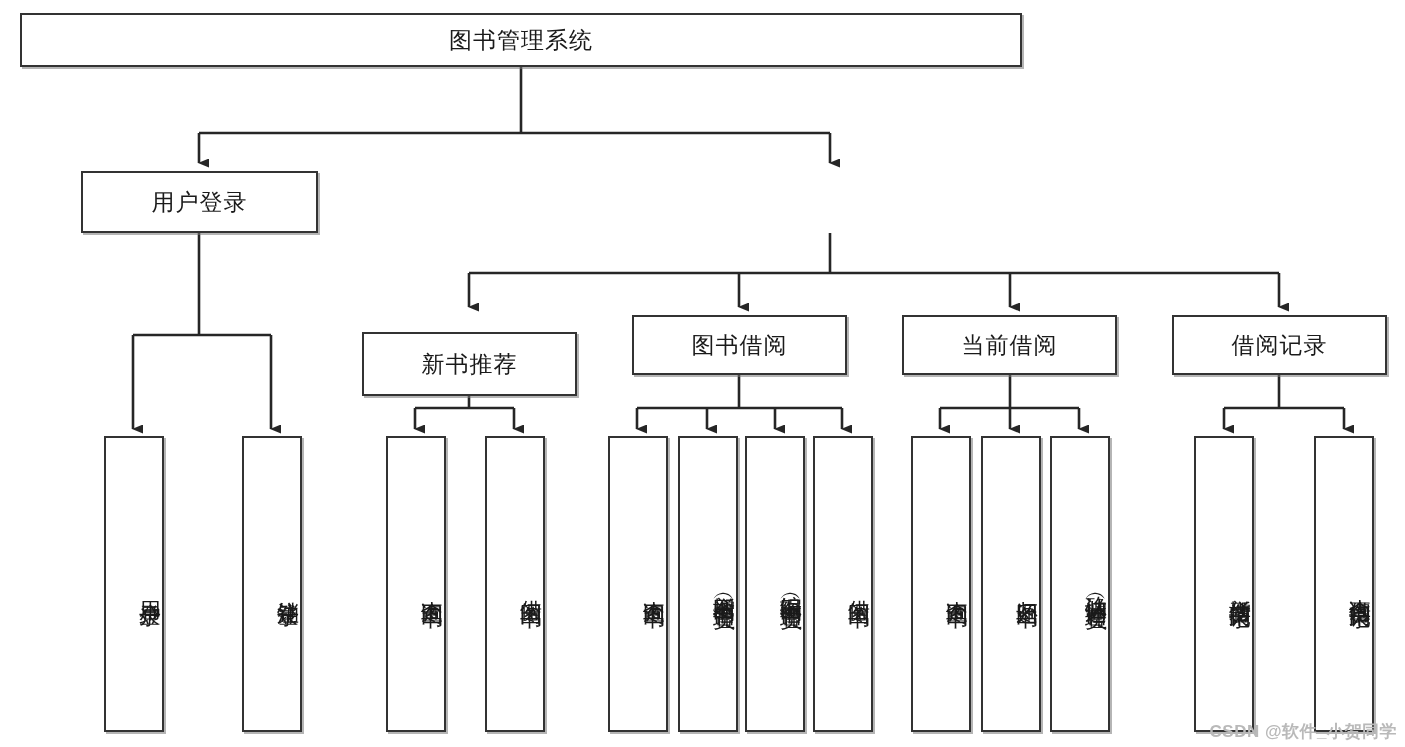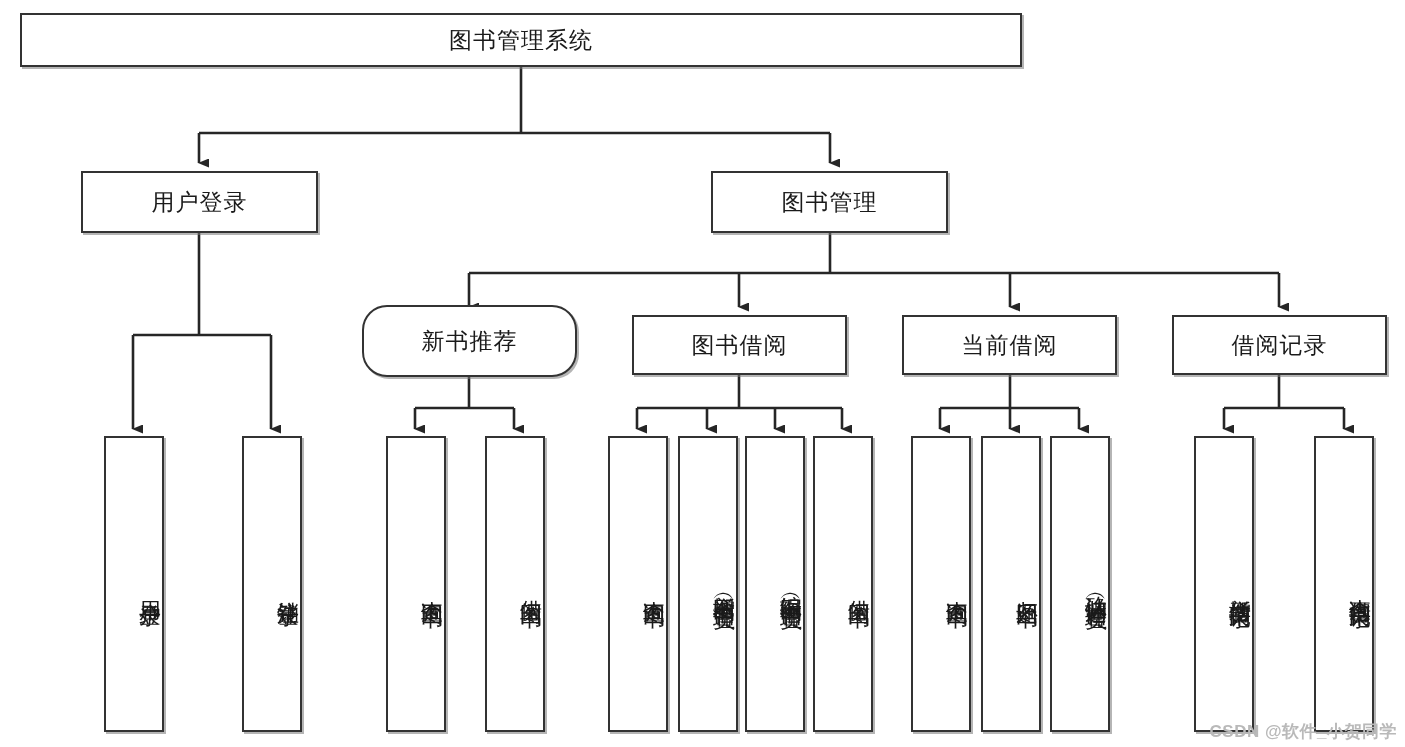--- a/index.html
+++ b/index.html
@@ -121,25 +121,22 @@
   </svg>
 
   <div class="node horiz" style="left:20px; top:13px; width:1002px; height:54px;">
     <span>图书管理系统</span>
   </div>
 
   <div class="node horiz" style="left:81px; top:171px; width:237px; height:62px;">
     <span>用户登录</span>
   </div>
 
-  <div class="node horiz" style="left:711px; top:171px; width:237px; height:62px;">
-    <span>图书管理</span>
-  </div>
-
-  <div class="node horiz" style="left:362px; top:305px; width:215px; height:72px;border-radius:25px;">
+
+  <div class="node horiz" style="left:362px; top:332px; width:215px; height:64px;">
     <span>新书推荐</span>
   </div>
 
   <div class="node horiz" style="left:902px; top:315px; width:215px; height:60px;">
     <span>当前借阅</span>
   </div>
 
   <div class="node horiz" style="left:632px; top:315px; width:215px; height:60px;">
     <span>图书借阅</span>
   </div>

